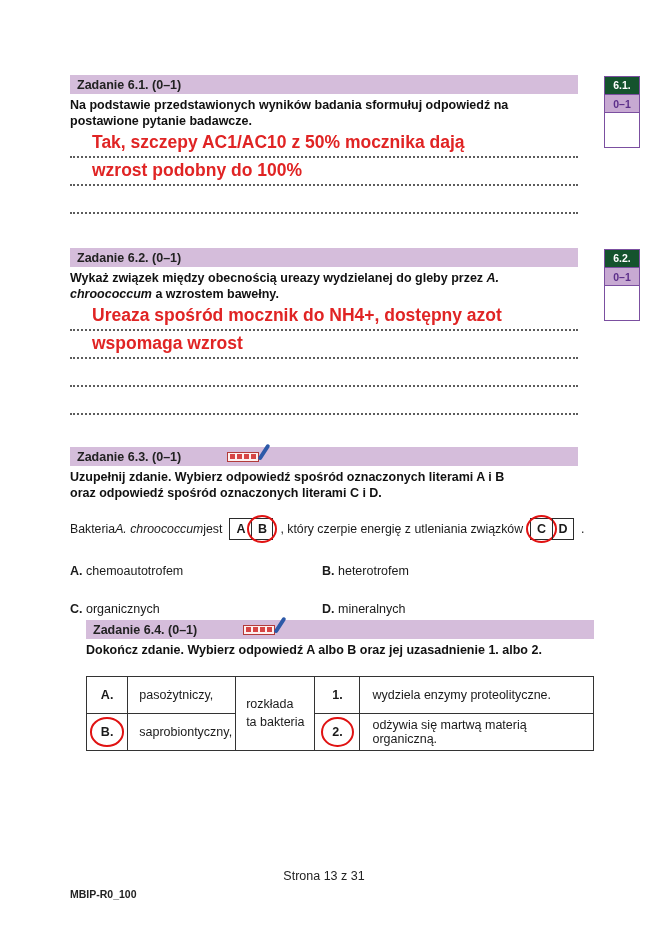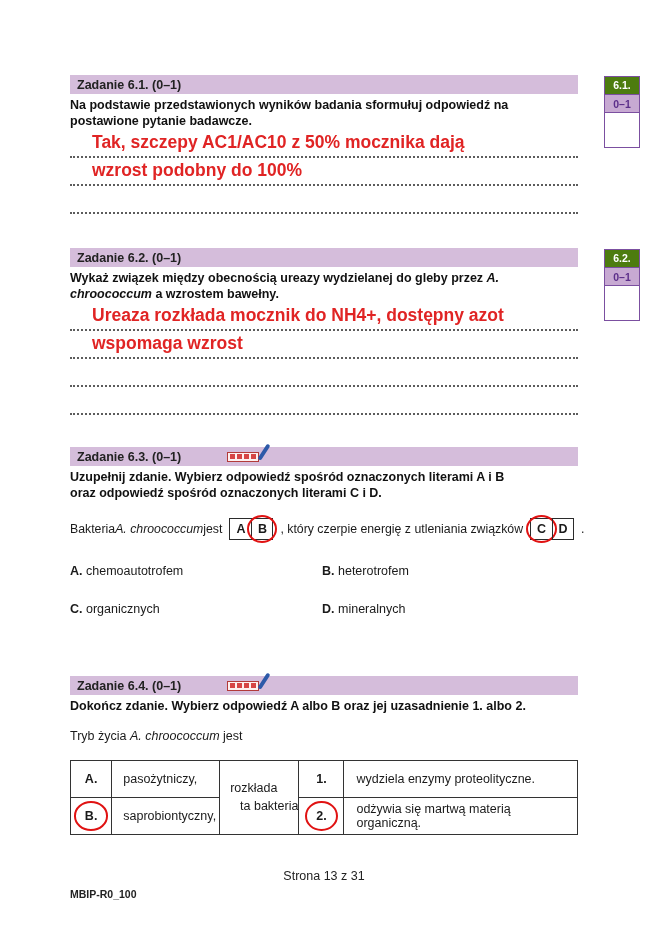--- a/index.html
+++ b/index.html
@@ -21,21 +21,21 @@
 
   .prompt { font-weight:bold; font-size:12.5px; line-height:1.27; margin-top:4px; color:#111; }
   .prompt .species { font-style:italic; }
 
   
   .wline { height:28px; border-bottom:2px dotted #5c5c5c; position:relative; }
   .red-ans { position:absolute; left:22px; bottom:3px; font-size:17.5px; font-weight:bold; color:#e02424; white-space:nowrap; }
 
   
   .score-box { position:absolute; left:604px; width:36px; border:1.5px solid #7b4fa0; background:#fff; }
-  .score-box .num { background:#4d7c0f; color:#fff; font-weight:bold; font-size:10.5px; text-align:center; height:17px; line-height:17px; }
+  .score-box .num { background:#14532d; color:#fff; font-weight:bold; font-size:10.5px; text-align:center; height:17px; line-height:17px; }
   .score-box .pts { background:#c7a9d2; color:#5c2e8a; font-weight:bold; font-size:10.5px; text-align:center; height:19px; line-height:19px; border-top:1.5px solid #7b4fa0; border-bottom:1.5px solid #7b4fa0; }
   .score-box .blank { background:#fff; height:34px; }
 
   
   .sentence { display:flex; align-items:center; font-size:12.3px; margin-top:16px; white-space:nowrap; }
   .sentence .species { font-style:italic; }
   .opt-pair { display:inline-flex; border:1.6px solid #2b2b2b; margin:0 7px; }
   .opt-cell { width:21px; height:20px; display:flex; align-items:center; justify-content:center; font-weight:bold; font-size:12.5px; position:relative; }
   .opt-cell + .opt-cell { border-left:1.6px solid #2b2b2b; }
   .opt-cell.circled::after { content:""; position:absolute; inset:-4px -5px; border:2.4px solid #e01212; border-radius:50%; pointer-events:none; }
@@ -87,21 +87,21 @@
     <div class="blank"></div>
   </div>
 
   <div class="task" style="top:248px;">
     <div class="band">
       <span class="band-title">Zadanie 6.2. (0–1)</span>
     </div>
     <div class="prompt"><span>Wykaż związek między obecnością ureazy wydzielanej do gleby przez </span><span class="species">A. chroococcum</span><span> a wzrostem bawełny.</span></div>
     <div class="write-area">
       <div class="wline">
-        <span class="red-ans">Ureaza rozkłada mocznik do NH4+, dostępny azot</span>
+        <span class="red-ans">Ureaza spośród mocznik do NH4+, dostępny azot</span>
       </div>
       <div class="wline">
         <span class="red-ans">wspomaga wzrost</span>
       </div>
       <div class="wline"></div>
       <div class="wline"></div>
     </div>
   </div>
   <div class="score-box" style="top:249px;">
     <div class="num">6.2.</div>
@@ -142,43 +142,42 @@
       <span>.</span>
     </div>
     <div class="options">
       <div><span class="opt-letter">A.</span> <span>chemoautotrofem</span></div>
       <div><span class="opt-letter">B.</span> <span>heterotrofem</span></div>
       <div><span class="opt-letter">C.</span> <span>organicznych</span></div>
       <div><span class="opt-letter">D.</span> <span>mineralnych</span></div>
     </div>
   </div>
 
-  <div class="task" style="top:676px;">
+  <div class="task" style="top:620px;margin-left:16px;">
     <div class="band">
       <span class="band-title">Zadanie 6.4. (0–1)</span>
       <span class="task-icon">
         <span class="ans-card">
             <i></i>
             <i></i>
             <i></i>
             <i></i>
           </span>
         <span class="pen"></span>
       </span>
     </div>
     <div class="prompt">Dokończ zdanie. Wybierz odpowiedź A albo B oraz jej uzasadnienie 1. albo 2.</div>
-    <div class="lead"><span>Tryb życia </span><span class="species">A. chroococcum</span><span> jest</span></div>
     <table class="choice-table">
       <tbody>
           <tr>
         <td class="c-letter"><span class="circle-host">A.</span></td>
         <td class="c-answer">pasożytniczy,</td>
         <td class="c-conj" rowspan="2">
           <span style="display:block;">rozkłada</span>
-          <span style="display:block;text-align:right;">ta bakteria</span>
+          <span style="display:block;">ta bakteria</span>
         </td>
         <td class="c-num"><span class="circle-host">1.</span></td>
         <td class="c-just">wydziela enzymy proteolityczne.</td>
       </tr>
       <tr>
         <td class="c-letter"><span class="circle-host circled">B.</span></td>
         <td class="c-answer">saprobiontyczny,</td>
         <td class="c-num"><span class="circle-host circled">2.</span></td>
         <td class="c-just">odżywia się martwą materią organiczną.</td>
       </tr>

